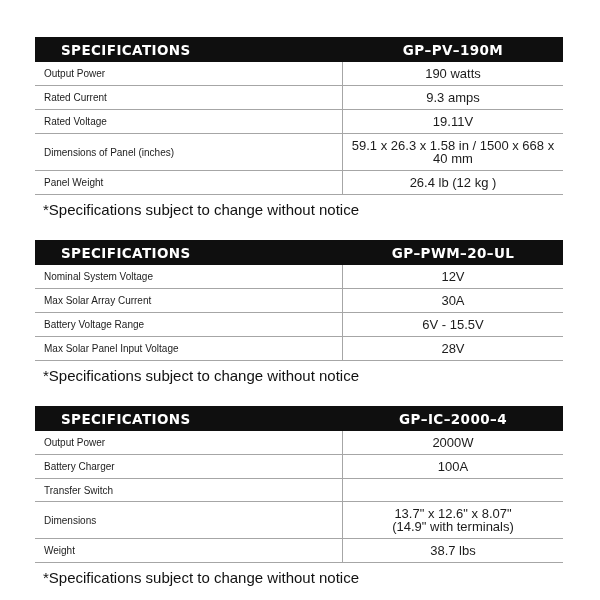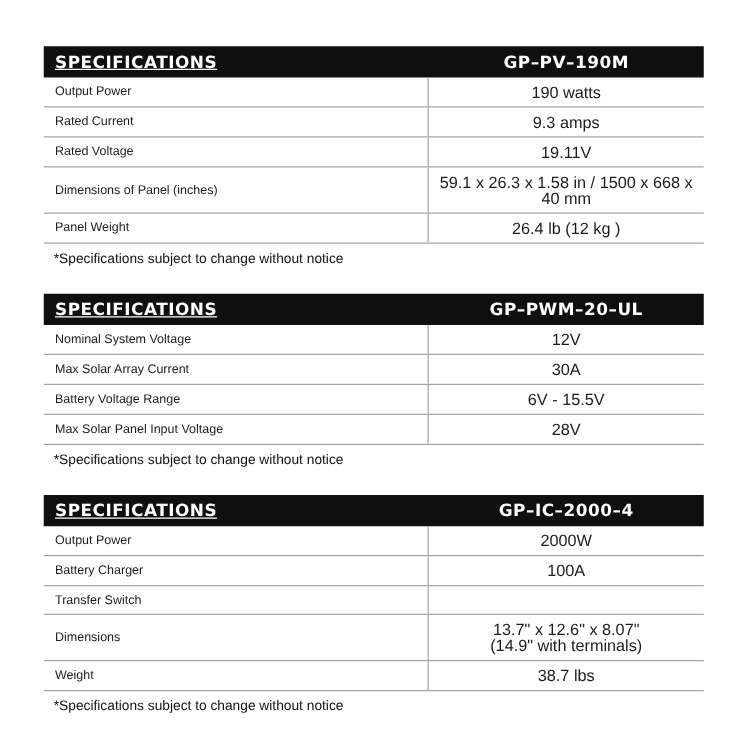--- a/index.html
+++ b/index.html
@@ -19,21 +19,21 @@
     width:600px;height:600px;
     padding:37px 37px 0 35px;
   }
   .spec-table{width:528px;margin-bottom:22px;}
   .spec-header{
     display:flex;align-items:center;
     height:25px;background:var(--header-bg);color:var(--header-text);
     font-family:"DejaVu Sans","Liberation Sans",sans-serif;
     font-weight:800;font-size:13.5px;letter-spacing:0.4px;
   }
-  .h-label{flex:0 0 58.33%;box-sizing:border-box;padding-left:9px;text-decoration:underline;}
+  .h-label{flex:0 0 58.33%;box-sizing:border-box;padding-left:26px;}
   .h-model{flex:1;text-align:center;}
   .rows{width:100%;}
   .row{
     display:flex;align-items:stretch;
     border-bottom:1px solid var(--line);
     min-height:22.4px;
   }
   .cell-label{
     flex:0 0 58.33%;box-sizing:border-box;
     display:flex;align-items:center;
@@ -42,21 +42,21 @@
     font-size:10px;
   }
   .cell-value{
     flex:1;display:flex;align-items:center;justify-content:center;
     text-align:center;white-space:pre-line;
     font-size:13px;line-height:13px;
     padding:5px 4px;box-sizing:border-box;
   }
   .footnote{
     margin-top:6px;padding-left:8px;
-    font-size:11px;color:#111;
+    font-size:15px;color:#111;
   }
 </style>
 </head>
 <body>
 
 <main class="sheet" id="sheet">
   <section class="spec-table">
     <header class="spec-header">
       <span class="h-label">SPECIFICATIONS</span>
       <span class="h-model">GP–PV–190M</span>

